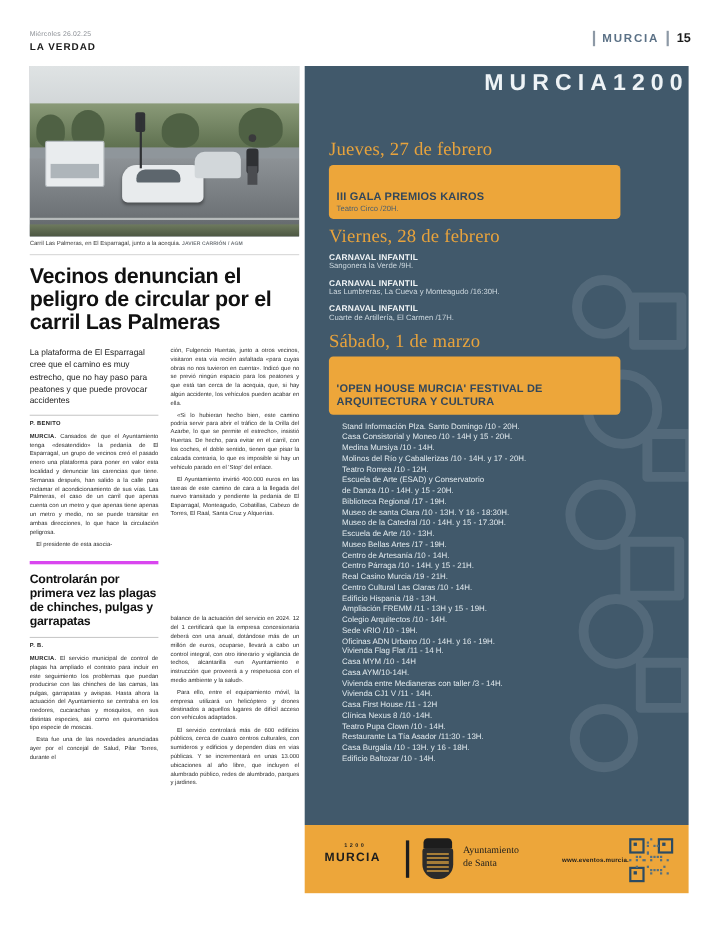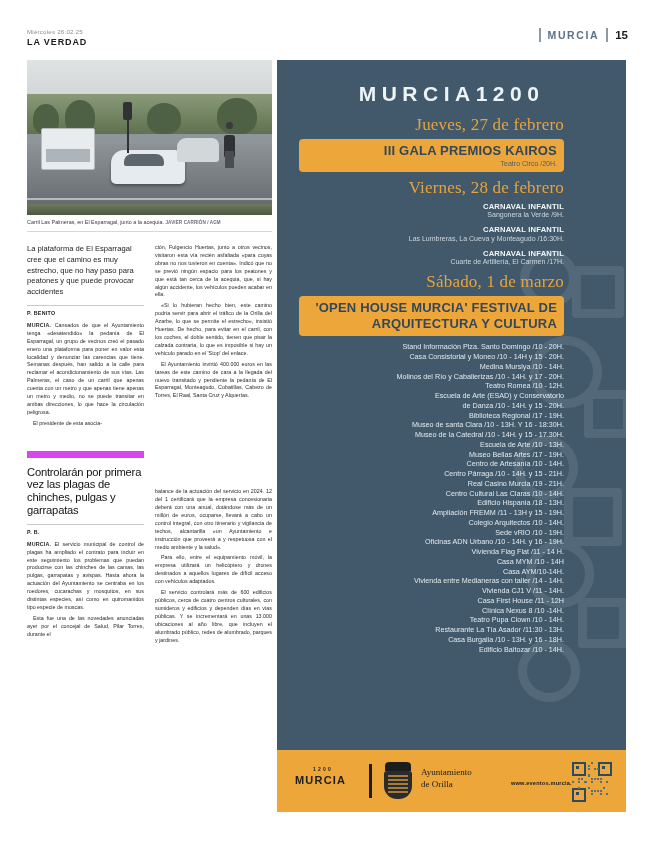--- a/index.html
+++ b/index.html
@@ -52,38 +52,38 @@
 
   .cols{display:flex;gap:11px;margin-top:12px;width:245px;}
   .col{width:117px;}
   .lead{font-size:7.6px;line-height:1.42;color:#1d1d1d;}
   .byline{margin-top:7px;padding-top:4px;border-top:1px solid #c9c9c9;font-size:5.3px;font-weight:bold;color:#222;letter-spacing:.3px;}
   .body{margin-top:6px;font-size:5.35px;line-height:1.48;color:#2a2a2a;text-align:justify;hyphens:auto;}
   .body .loc{font-weight:bold;font-variant:small-caps;letter-spacing:.2px;}
   .body p{margin:0 0 3px 0;text-indent:6px;}
   .body p.first{text-indent:0;}
 
-  .subhead{margin-top:23px;padding-top:8px;border-top:7px solid #d946ef;
-           font-size:11.2px;line-height:1.14;font-weight:normal;color:#111;letter-spacing:-.2px;}
+  .subhead{margin-top:10px;padding-top:8px;border-top:3px solid #d946ef;
+           font-size:11.2px;line-height:1.14;font-weight:bold;color:#111;letter-spacing:-.2px;}
 
   
   .panel{position:absolute;left:277px;top:60px;width:349px;height:690px;
          background:#41596b;overflow:hidden;}
   .deco{position:absolute;right:-14px;top:180px;width:130px;height:470px;opacity:.13;}
   .deco div{position:absolute;border:9px solid #cfd8de;border-radius:50%;}
   .deco .sq{border-radius:4px;}
 
-  .logo{position:absolute;left:0;top:22px;width:349px;text-align:center;
+  .logo{position:absolute;left:0;top:4px;width:349px;text-align:right;
         font-size:21px;font-weight:bold;color:#eef3f6;letter-spacing:5.5px;}
 
-  .pcontent{position:absolute;left:22px;top:53px;width:265px;text-align:right;}
+  .pcontent{position:absolute;left:22px;top:64px;width:265px;}
   .daytitle{font-family:"Liberation Serif", serif;font-size:17px;color:#e8a33c;
             margin:2px 0 4px 0;letter-spacing:.2px;}
   .hl{background:#eda63a;border-radius:4px;padding:4px 7px 5px 7px;margin-bottom:6px;}
-  .hl .t{font-size:13px;font-weight:bold;color:#33475a;letter-spacing:.2px;line-height:1.2;}
+  .hl .t{font-size:10px;font-weight:bold;color:#33475a;letter-spacing:.2px;line-height:1.2;margin-top:20px;}
   .hl .s{font-size:7px;color:#4d5f6e;margin-top:1px;}
   .ev{margin-bottom:7px;}
   .ev .t{font-size:7.6px;font-weight:bold;color:#f2f6f8;letter-spacing:.2px;}
   .ev .s{font-size:7px;color:#cdd8df;margin-top:.5px;}
   .venues{margin-top:3px;font-size:7.2px;line-height:1.355;color:#e3ebef;}
   .venues div{white-space:nowrap;overflow:hidden;margin-left:12px;}
 
   
   .footer{position:absolute;left:277px;top:750px;width:349px;height:62px;background:#eda63a;}
   .f-murcia{position:absolute;left:18px;top:24px;font-size:11px;font-weight:bold;color:#1d1d1d;letter-spacing:1.2px;}
@@ -142,20 +142,21 @@
         <div class="body"></div>
         <div class="legs"></div>
       </div>
     </div>
 
     <div class="caption">
       <span>Carril Las Palmeras, en El Esparragal, junto a la acequia.</span>
       <span class="credit">JAVIER CARRIÓN / AGM</span>
     </div>
 
+    <div class="headline">Vecinos denuncian el peligro de circular por el carril Las Palmeras</div>
 
     <div class="cols">
 
       <div class="col">
         <div class="lead">La plataforma de El Esparragal cree que el camino es muy estrecho, que no hay paso para peatones y que puede provocar accidentes</div>
         <div class="byline">P. BENITO</div>
         <div class="body">
           <p class="first"><span class="loc">MURCIA.</span>
             <span>Cansados de que el Ayuntamiento tenga «desatendido» la pedanía de El Esparragal, un grupo de vecinos creó el pasado enero una plataforma para poner en valor esta localidad y denunciar las carencias que tiene. Semanas después, han salido a la calle para reclamar el acondicionamiento de sus vías. Las Palmeras, el caso de un carril que apenas cuenta con un metro y que apenas tiene apenas un metro y medio, no se puede transitar en ambas direcciones, lo que hace la circulación peligrosa.</span></p>
           <p>El presidente de esta asocia-</p>
@@ -244,21 +245,21 @@
           <div>Real Casino Murcia /19 - 21H.</div>
           <div>Centro Cultural Las Claras /10 - 14H.</div>
           <div>Edificio Hispania /18 - 13H.</div>
           <div>Ampliación FREMM /11 - 13H y 15 - 19H.</div>
           <div>Colegio Arquitectos /10 - 14H.</div>
           <div>Sede vRIO /10 - 19H.</div>
           <div>Oficinas ADN Urbano /10 - 14H. y 16 - 19H.</div>
           <div>Vivienda Flag Flat /11 - 14 H.</div>
           <div>Casa MYM /10 - 14H</div>
           <div>Casa AYM/10-14H.</div>
-          <div>Vivienda entre Medianeras con taller /14 - 14H.</div>
+          <div>Vivienda entre Medianeras con taller /3 - 14H.</div>
           <div>Vivienda CJ1 V /11 - 14H.</div>
           <div>Casa First House /11 - 12H</div>
           <div>Clínica Nexus 8 /10 -14H.</div>
           <div>Teatro Pupa Clown /10 - 14H.</div>
           <div>Restaurante La Tía Asador /11:30 - 13H.</div>
           <div>Casa Burgalia /10 - 13H. y 16 - 18H.</div>
           <div>Edificio Baltozar /10 - 14H.</div>
         </div>
     </div>
   </div>
@@ -266,21 +267,21 @@
   <div class="footer">
     <div class="f-1200">1200</div>
     <div class="f-murcia">MURCIA</div>
     <div class="f-div"></div>
     <div class="crest">
       <div class="crown"></div>
       <div class="shield"></div>
     </div>
     <div class="f-ayto">
       <div>Ayuntamiento</div>
-      <div>de Orilla</div>
+      <div>de Santa</div>
     </div>
     <div class="f-url">www.eventos.murcia.es</div>
     <div class="qr" id="qr">
         <div class="m" style="left: 0px; top: 0px;">
           <i></i>
         </div>
         <div class="m" style="left: 26px; top: 0px;">
           <i></i>
         </div>
         <div class="m" style="left: 0px; top: 26px;">

